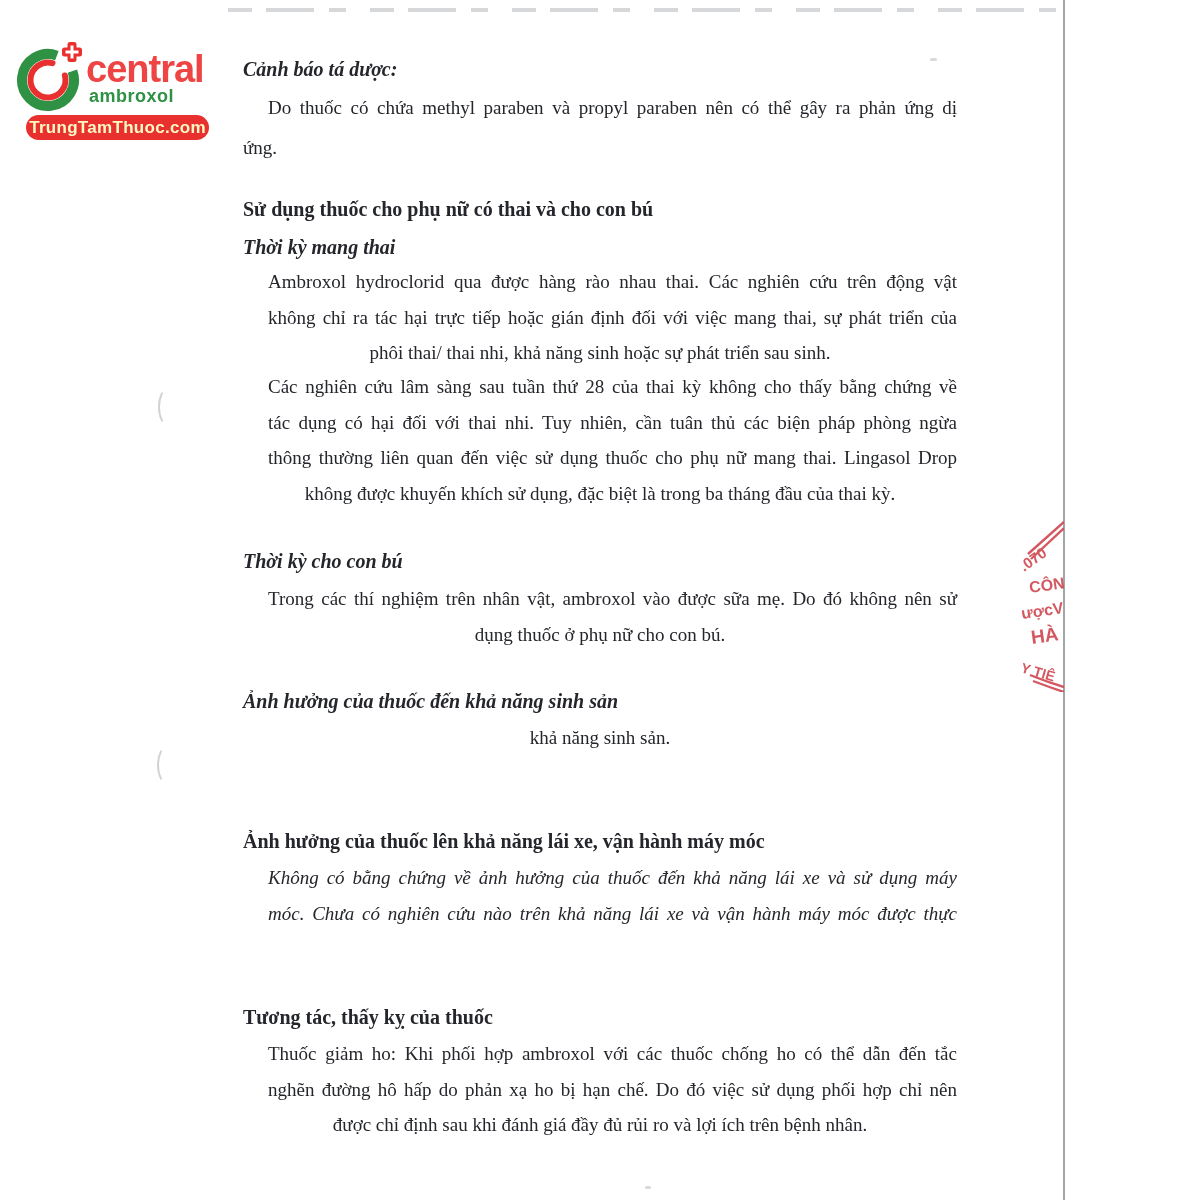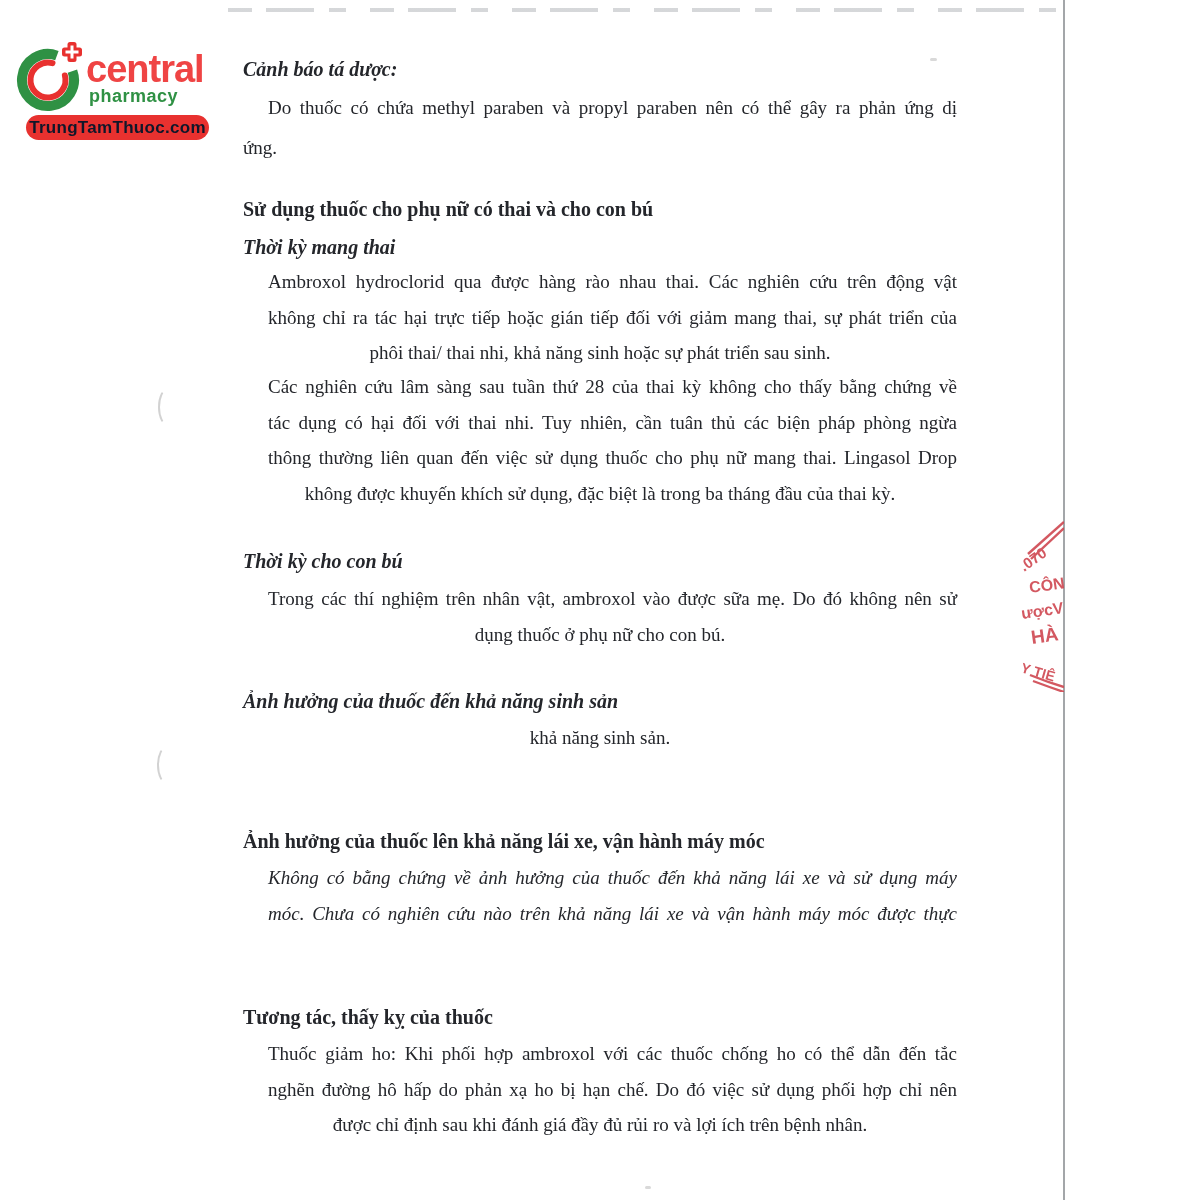--- a/index.html
+++ b/index.html
@@ -15,21 +15,21 @@
     border-radius:50%;}
   .speck{background:#d9d9d9;border-radius:2px;}
   
   .brand{left:86px;top:50px;font-family:"Liberation Sans",sans-serif;font-weight:bold;
     font-size:38px;letter-spacing:-1px;line-height:1;}
   .brand-sub{left:89px;top:87px;font-family:"Liberation Sans",sans-serif;font-weight:bold;
     font-size:18px;letter-spacing:.5px;line-height:1;}
   .site-pill{left:26px;top:115px;width:183px;height:25px;border-radius:13px;
     display:flex;align-items:center;justify-content:center;}
   .site-pill span{font-family:"Liberation Sans",sans-serif;font-weight:bold;font-size:17px;
-    color:#0f172a;letter-spacing:.3px;}
+    color:#fef9c3;letter-spacing:.3px;}
   
   .blk{left:243px;width:714px;}
   .h{font-size:20px;font-weight:bold;line-height:26px;}
   .hi{font-style:italic;}
   .para{font-size:19px;}
   .ln{text-align:justify;text-align-last:justify;margin-left:25px;}
   .lnl{text-align:left;}
   .lh40 .ln,.lh40 .lnl{line-height:40px;}
   .lh35 .ln,.lh35 .lnl{line-height:35.5px;text-align:center;}
   
@@ -51,40 +51,40 @@
     <path d="M40.9,17.6 A26,26 0 1,0 56.4,33.1" fill="none" stroke="#2f9144" stroke-width="10" stroke-linecap="butt"></path>
     <path d="M36.5,25.1 A17.5,17.5 0 1,0 48.9,37.5" fill="none" stroke="#e8312f" stroke-width="6" stroke-linecap="round"></path>
     <g>
       <rect x="46" y="9.5" width="20" height="9" rx="2.5" fill="#e8312f"></rect>
       <rect x="51.5" y="4" width="9" height="20" rx="2.5" fill="#e8312f"></rect>
       <rect x="49.5" y="12.5" width="13" height="3" fill="#ffffff"></rect>
       <rect x="54.5" y="7.5" width="3" height="13" fill="#ffffff"></rect>
     </g>
   </svg>
   <div class="abs brand" style="color:#ef4444;">central</div>
-  <div class="abs brand-sub" style="color:#2f9144;">pharmacy</div>
+  <div class="abs brand-sub" style="color:#2f9144;">ambroxol</div>
   <div class="abs site-pill" style="background:#e8312f;">
     <span>TrungTamThuoc.com</span>
   </div>
 </div>
 
 <div class="abs blk h hi" style="top:56px;">Cảnh báo tá dược:</div>
 
 <div class="abs blk para lh40" style="top:88px;">
   <div class="ln">Do thuốc có chứa methyl paraben và propyl paraben nên có thể gây ra phản ứng dị</div>
   <div class="lnl">ứng.</div>
 </div>
 
 <div class="abs blk h" style="top:196px;">Sử dụng thuốc cho phụ nữ có thai và cho con bú</div>
 
 <div class="abs blk h hi" style="top:234px;">Thời kỳ mang thai</div>
 
 <div class="abs blk para lh35" style="top:264px;">
   <div class="ln">Ambroxol hydroclorid qua được hàng rào nhau thai. Các nghiên cứu trên động vật</div>
-  <div class="ln">không chỉ ra tác hại trực tiếp hoặc gián tiếp đối với giảm mang thai, sự phát triển của</div>
+  <div class="ln">không chỉ ra tác hại trực tiếp hoặc gián định đối với việc mang thai, sự phát triển của</div>
   <div class="lnl">phôi thai/ thai nhi, khả năng sinh hoặc sự phát triển sau sinh.</div>
 </div>
 
 <div class="abs blk para lh35" style="top:369px;">
   <div class="ln">Các nghiên cứu lâm sàng sau tuần thứ 28 của thai kỳ không cho thấy bằng chứng về</div>
   <div class="ln">tác dụng có hại đối với thai nhi. Tuy nhiên, cần tuân thủ các biện pháp phòng ngừa</div>
   <div class="ln">thông thường liên quan đến việc sử dụng thuốc cho phụ nữ mang thai. Lingasol Drop</div>
   <div class="lnl">không được khuyến khích sử dụng, đặc biệt là trong ba tháng đầu của thai kỳ.</div>
 </div>
 

